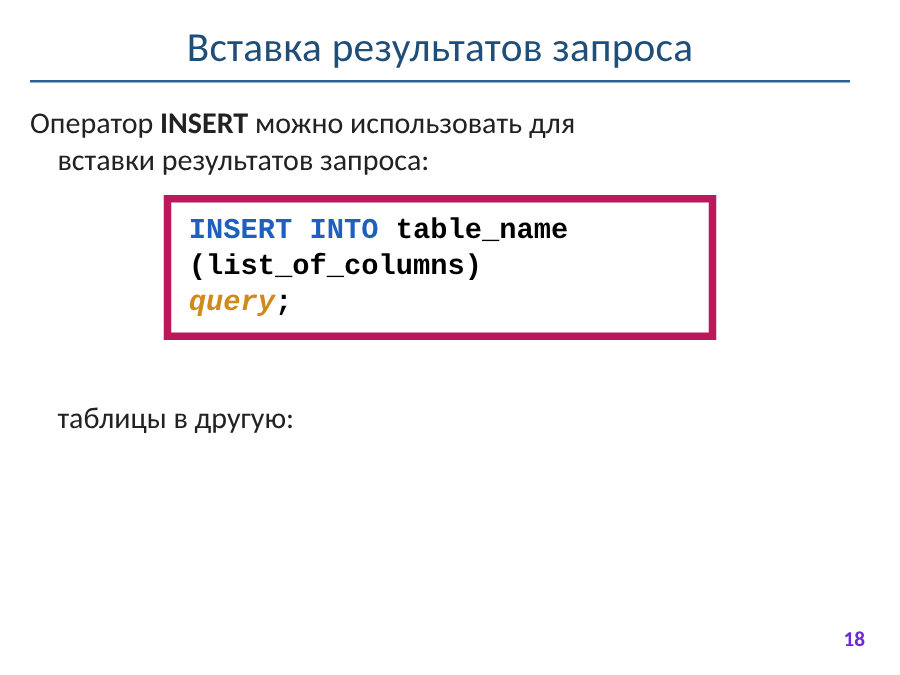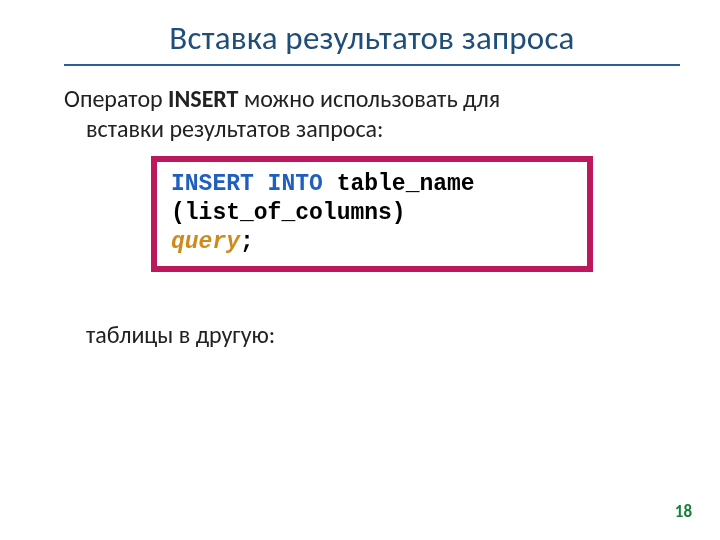--- a/index.html
+++ b/index.html
@@ -10,21 +10,21 @@
     background: #fff;
     font-family: "Calibri", "Arial", sans-serif;
     color: #222;
     overflow: hidden;
   }
   .slide {
     position: relative;
     width: 720px;
     height: 540px;
     box-sizing: border-box;
-    padding: 18px 40px 0 64px;
+    padding: 18px 40px 0 24px;
   }
   .title {
     text-align: center;
     font-size: 33px;
     color: #1f4e79;
     font-weight: 400;
     margin: 0 0 6px 0;
     letter-spacing: 0.2px;
   }
   .rule {
@@ -56,21 +56,21 @@
   }
   .kw   { color: #1f5fbf; font-weight: 700; }
   .id   { color: #000; font-weight: 700; }
   .qry  { color: #d08a1a; font-style: italic; font-weight: 700; }
   .punct{ color: #000; font-weight: 700; }
   .plain{ color: #000; }
   .pagenum {
     position: absolute;
     right: 28px;
     bottom: 18px;
-    color: #15803d;
+    color: #6d28d9;
     font-size: 17px;
     font-weight: 700;
   }
 </style>
 </head>
 <body>
 
 <div class="slide">
 
   <h1 class="title">Вставка результатов запроса</h1>

